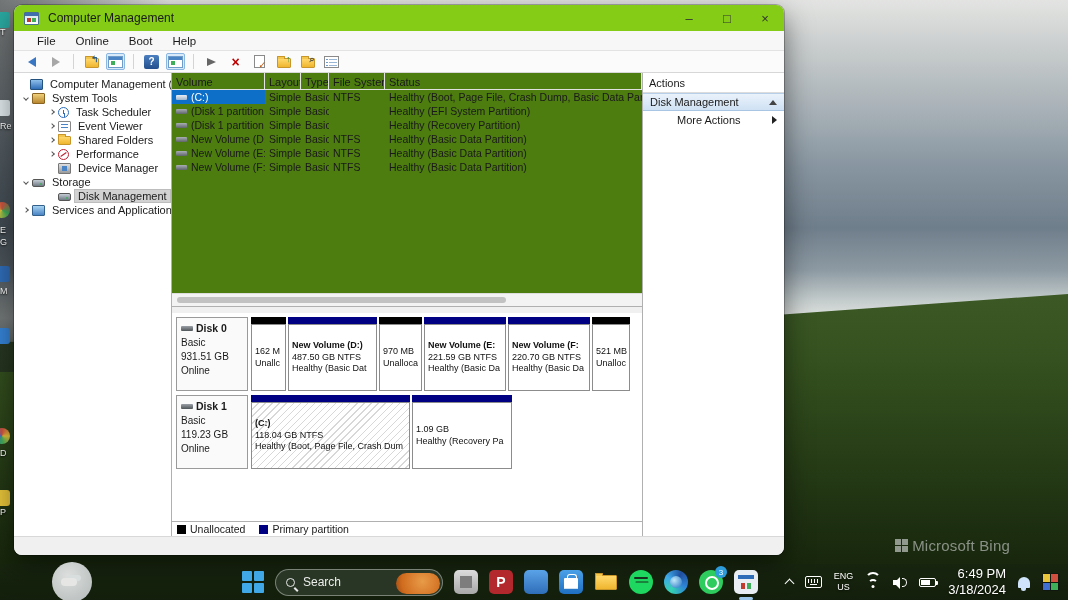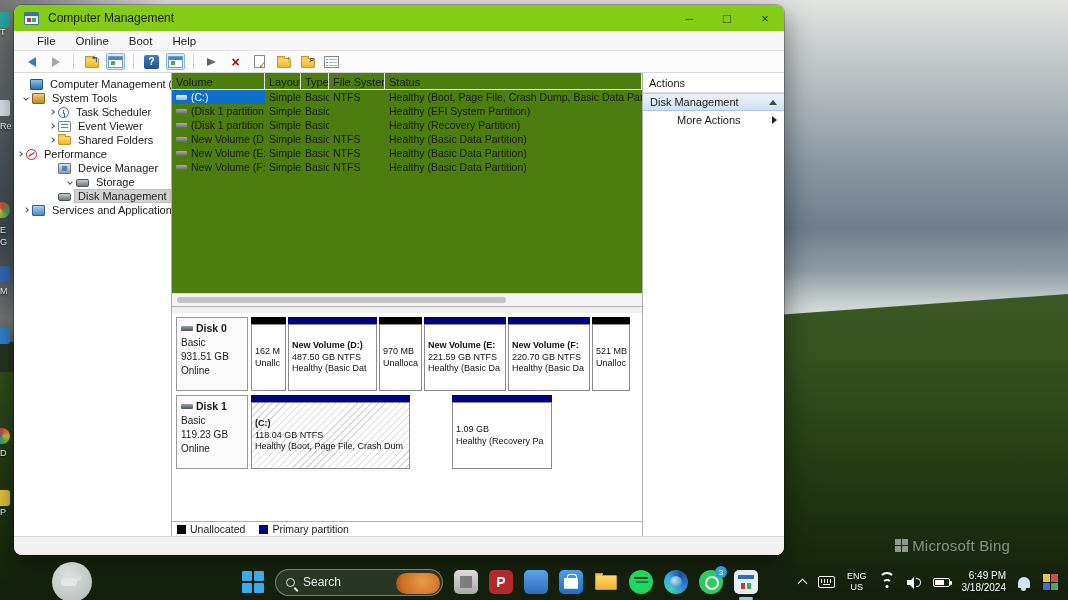--- a/index.html
+++ b/index.html
@@ -190,21 +190,21 @@
   .wifi i:nth-child(1){ width:16px; height:16px; }
   .wifi i:nth-child(2){ width:10px; height:10px; bottom:-1px; }
   .wifi i:nth-child(3){ width:3px; height:3px; bottom:0; background:#fff; border:none; border-radius:50%; }
   .spk { position:relative; width:14px; height:12px; }
   .spk::before { content:""; position:absolute; left:0; top:4px; width:4px; height:5px; background:#fff; }
   .spk::after { content:""; position:absolute; left:1px; top:1px; width:0; height:0; border:6px solid transparent; border-right:6px solid #fff; border-left:none; }
   .spk b { position:absolute; right:0; top:2px; width:5px; height:9px; border:1.5px solid #fff; border-left:none; border-radius:0 7px 7px 0; }
   .batt { position:relative; width:17px; height:9px; border:1px solid #fff; border-radius:2px; }
   .batt::before { content:""; position:absolute; left:1px; top:1px; bottom:1px; width:9px; background:#fff; }
   .batt::after { content:""; position:absolute; right:-3px; top:2px; width:2px; height:4px; background:#fff; border-radius:0 1px 1px 0; }
-  .clock { text-align:right; font-size:10px; line-height:1.25; text-shadow:0 1px 2px rgba(0,0,0,.6); }
+  .clock { text-align:right; font-size:13px; line-height:1.25; text-shadow:0 1px 2px rgba(0,0,0,.6); }
   .bell { width:12px; height:11px; background:#cfe4fa; border-radius:6px 6px 1px 1px; position:relative; }
   .bell::after { content:""; position:absolute; left:3px; bottom:-3px; width:5px; height:3px; background:#cfe4fa; border-radius:0 0 3px 3px; }
   .corner-widget { width:18px; height:18px; border-radius:3px; background:rgba(10,10,20,.4); display:grid; grid-template-columns:7px 7px; gap:1px; padding:1px; }
   .corner-widget i:nth-child(1){ background:#e8c53a; } .corner-widget i:nth-child(2){ background:#d14f3f; }
   .corner-widget i:nth-child(3){ background:#3f6fd1; } .corner-widget i:nth-child(4){ background:#3fae5a; }
 </style>
 </head>
 <body>
 
 <div class="desktop">
@@ -331,33 +331,33 @@
           <span class="ticon i-events"></span>
           <span class="tlabel">Event Viewer</span>
         </div>
         <div class="titem" style="padding-left:32px;">
           <span class="tchev">
               <i class="r"></i>
             </span>
           <span class="ticon folder" style="width:13px;height:9px;margin-top:0;"></span>
           <span class="tlabel">Shared Folders</span>
         </div>
-        <div class="titem" style="">
+        <div class="titem" style="padding-left:32px;">
           <span class="tchev">
               <i class="r"></i>
             </span>
           <span class="ticon i-perf"></span>
           <span class="tlabel">Performance</span>
         </div>
         <div class="titem" style="padding-left:32px;">
           <span class="tchev"></span>
           <span class="ticon i-device"></span>
           <span class="tlabel">Device Manager</span>
         </div>
-        <div class="titem" style="padding-left:6px;margin-left:44px;">
+        <div class="titem" style="padding-left:6px;">
           <span class="tchev">
               <i class="d"></i>
             </span>
           <span class="ticon i-drive"></span>
           <span class="tlabel">Storage</span>
         </div>
         <div class="titem" style="padding-left:32px;">
           <span class="tchev"></span>
           <span class="ticon i-drive"></span>
           <span class="tlabel tsel">Disk Management</span>
@@ -520,21 +520,21 @@
             </div>
             <div class="parts">
               <div class="part selp" style="width:159px;">
                 <div class="pbar navy"></div>
                 <div class="pbox">
                     <div class="ptitle">(C:)</div>
                     <div>118.04 GB NTFS</div>
                     <div>Healthy (Boot, Page File, Crash Dum</div>
                   </div>
               </div>
-              <div class="part" style="width:100px;margin-left:40px;">
+              <div class="part" style="width:100px;">
                 <div class="pbar navy"></div>
                 <div class="pbox">
                     <div>1.09 GB</div>
                     <div>Healthy (Recovery Pa</div>
                   </div>
               </div>
             </div>
           </div>
 
           <div class="legend">

